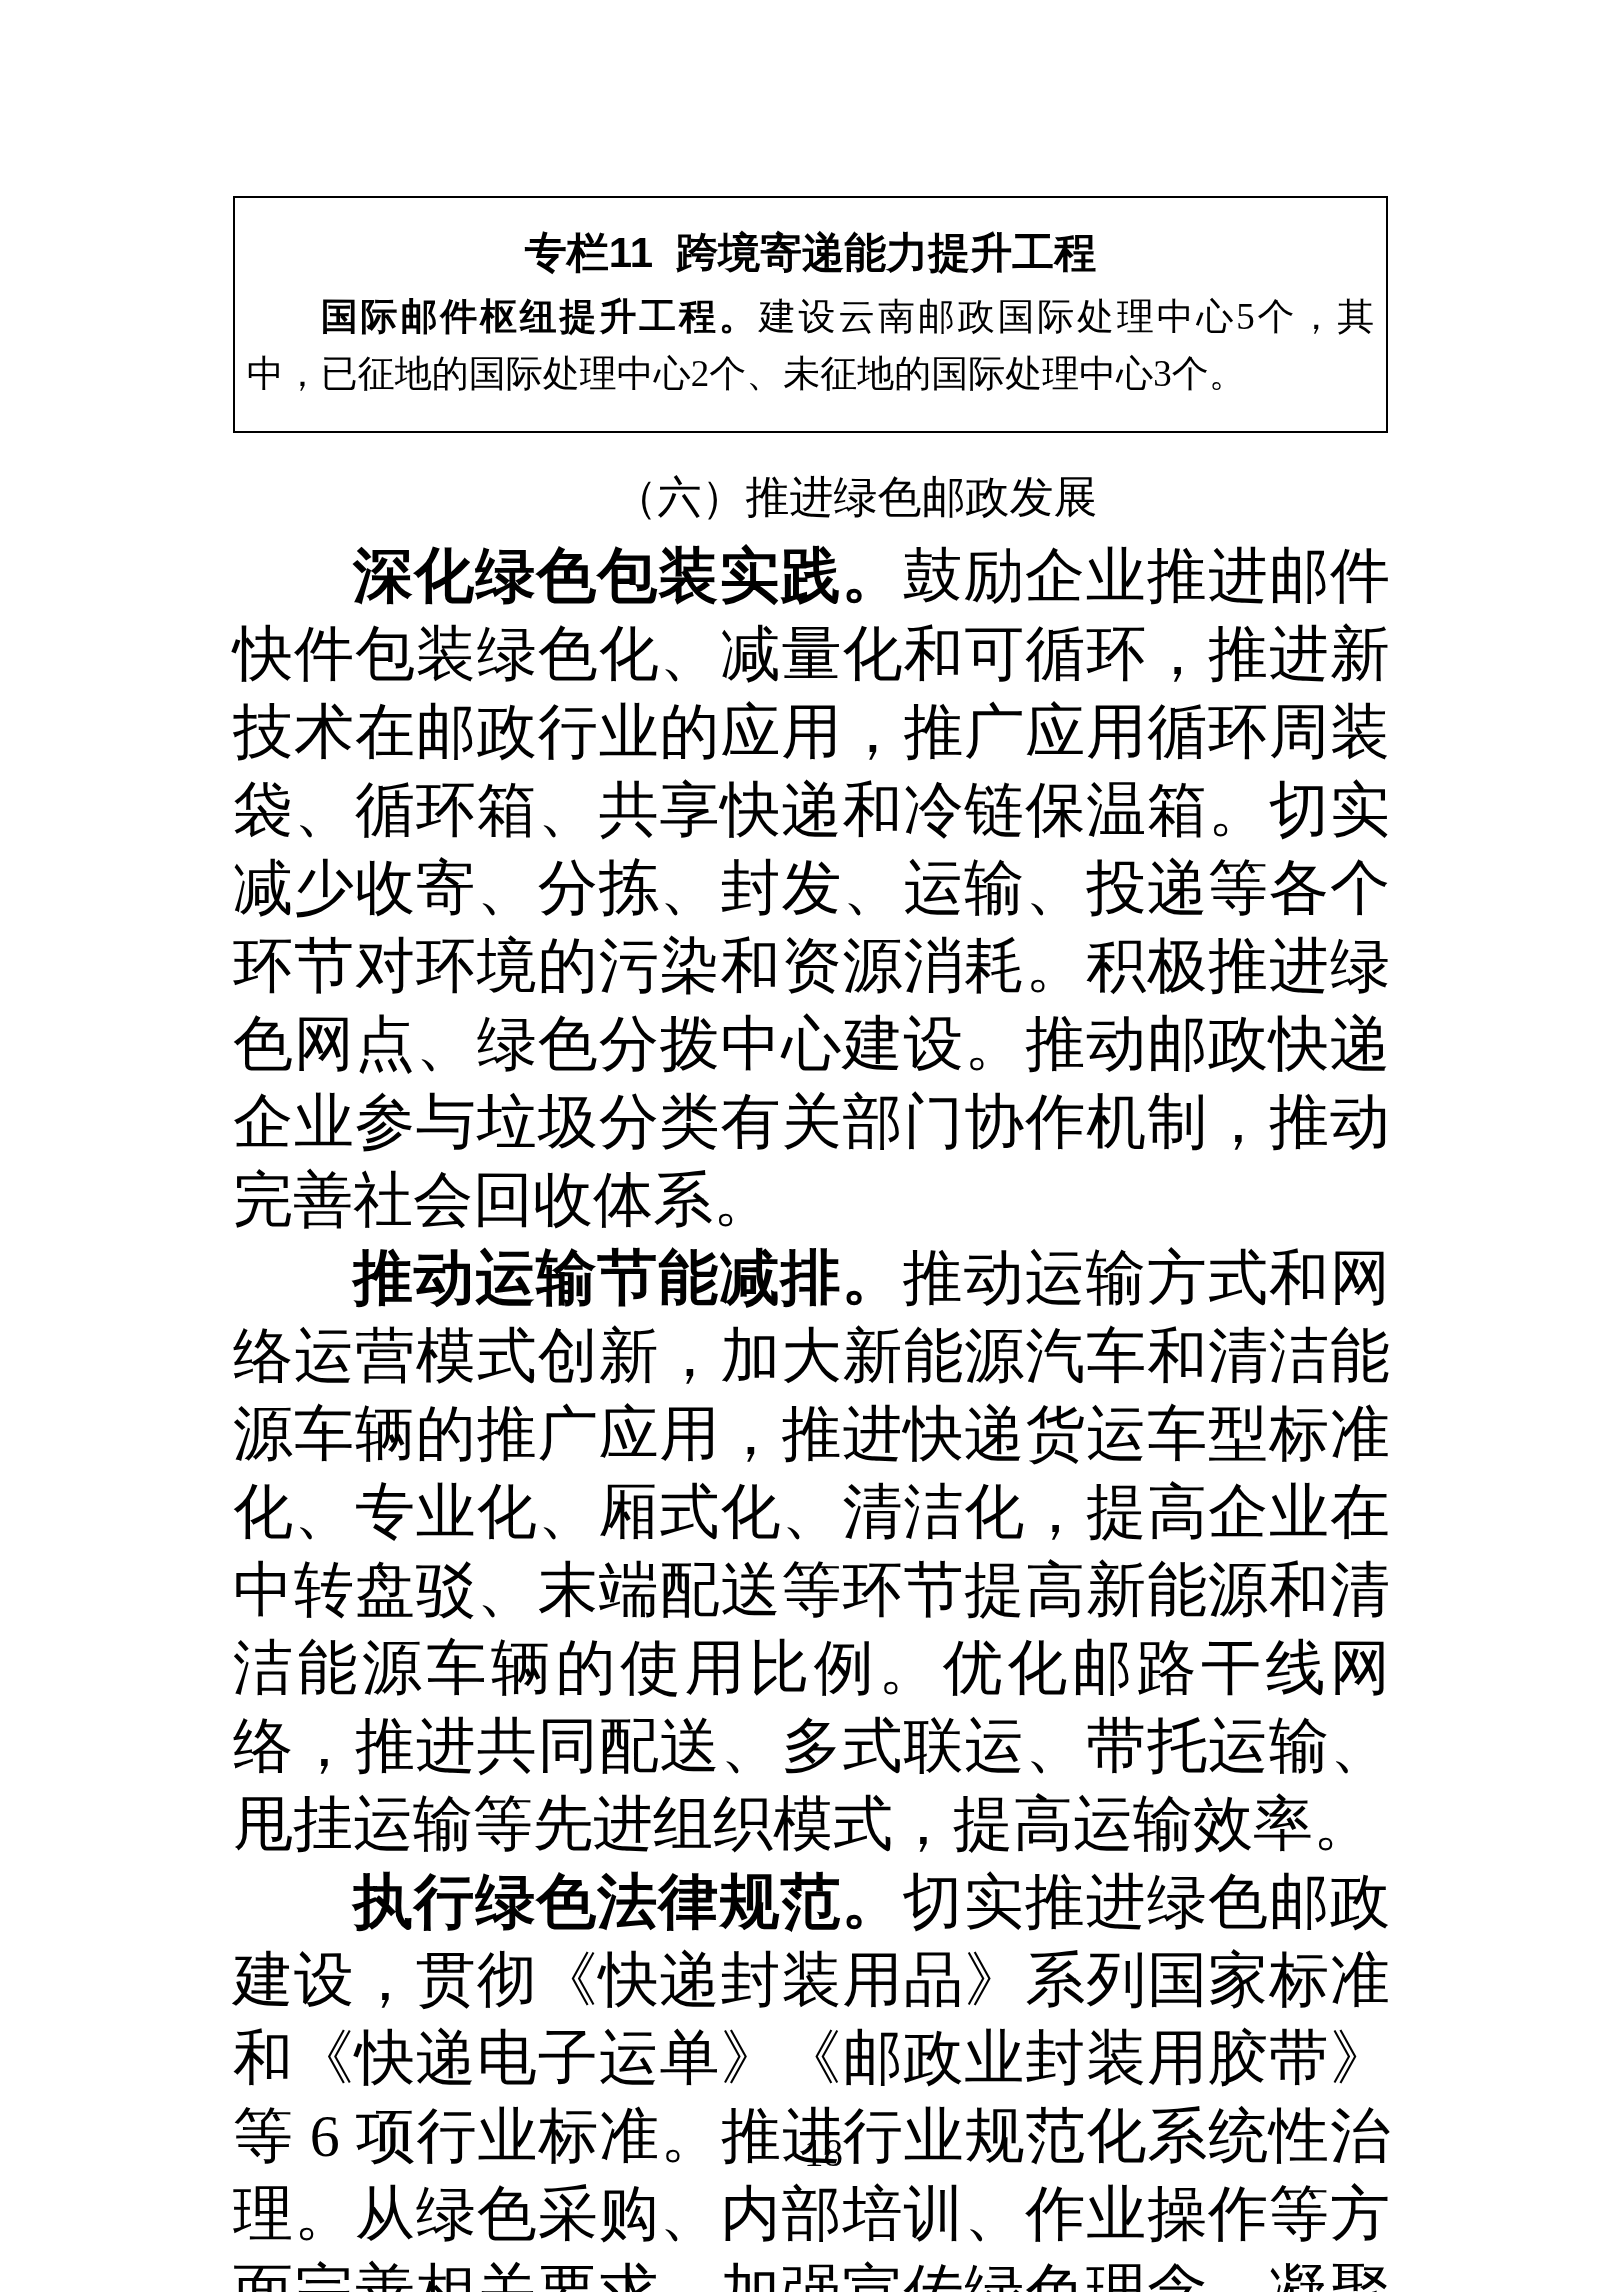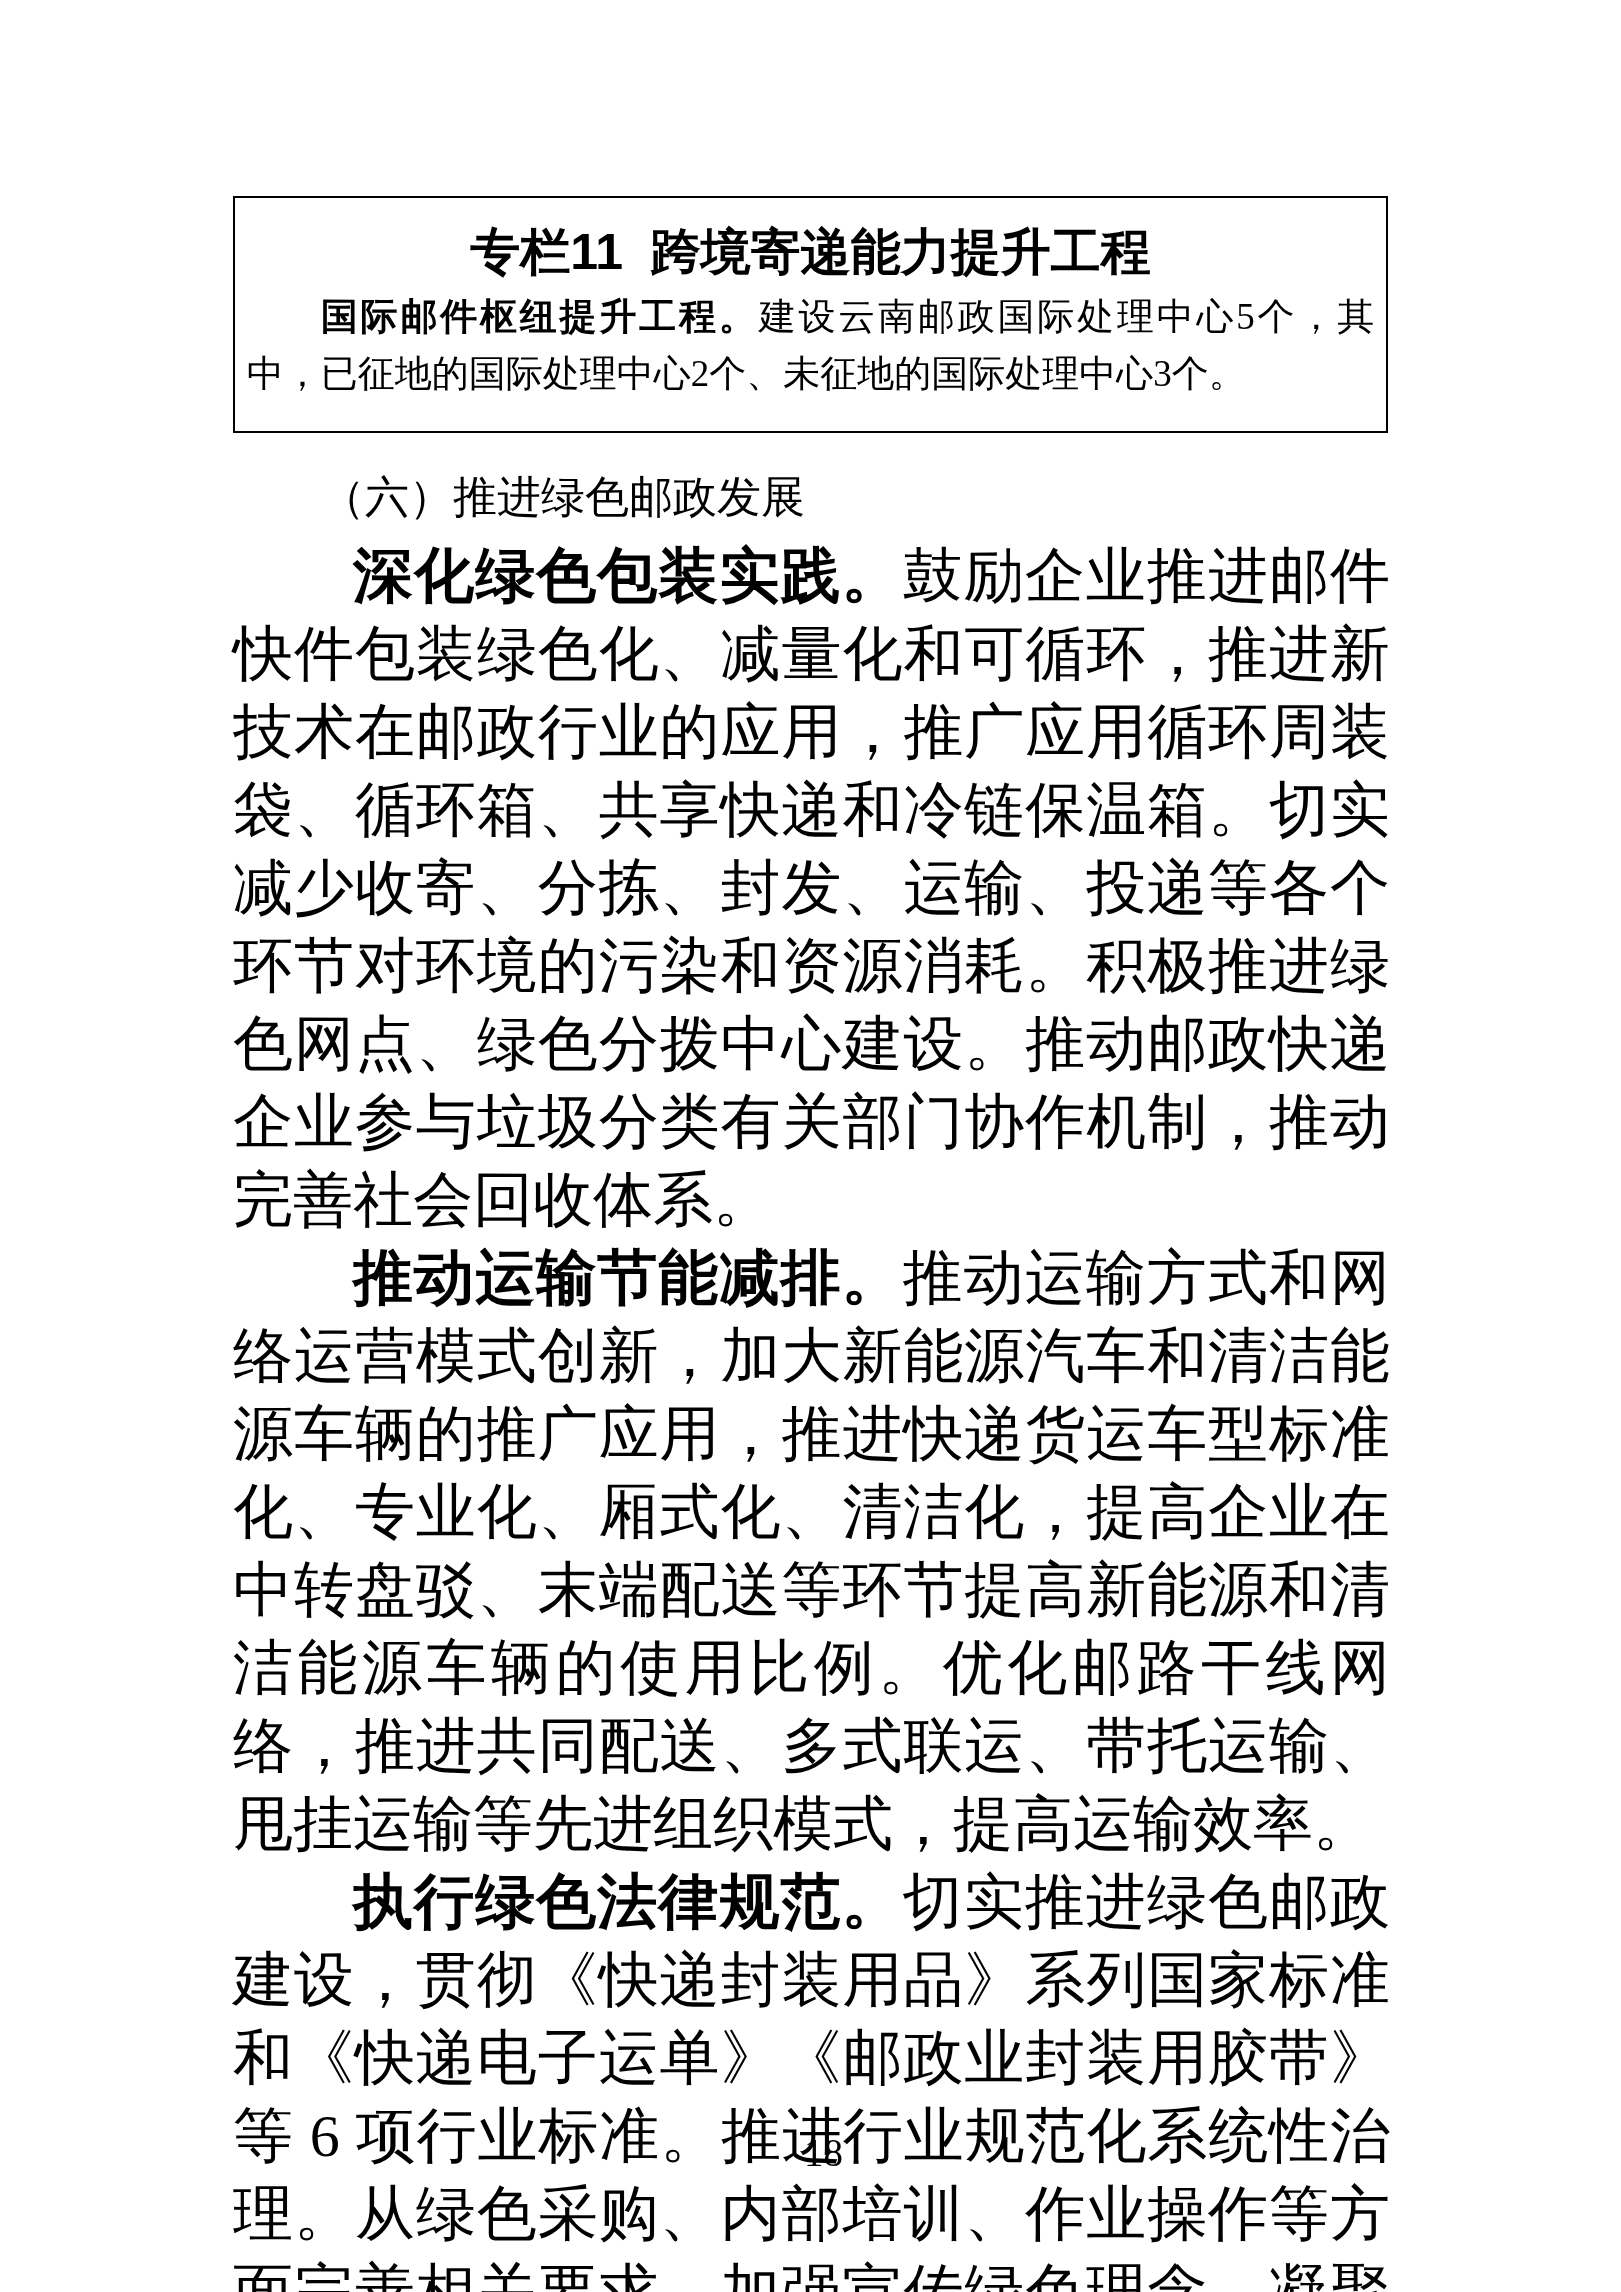--- a/index.html
+++ b/index.html
@@ -25,21 +25,21 @@
   
   .callout-box {
     box-sizing: border-box;
     width: 1155px;
     border: 2.9px solid #000000;
     padding: 23.5px 11.8px 29px 11.8px;
   }
   .box-title {
     font-family: "Liberation Sans", sans-serif;
     font-weight: bold;
-    font-size: 50px;
+    font-size: 42px;
     line-height: 61px;
     text-align: center;
     white-space: pre;
     margin: 0 0 5.9px 0;
   }
   .box-para {
     font-size: 37px;
     line-height: 57px;
     text-indent: 2em;
     text-align: justify;
@@ -50,20 +50,21 @@
     font-family: "Liberation Sans", sans-serif;
     font-weight: bold;
   }
   
   .section-heading {
     font-size: 44px;
     font-weight: normal;
     line-height: 78px;
     text-indent: 2em;
     margin: 25.5px 0 0 0;
+    text-align: center;
   }
   .body-para {
     font-size: 60px;
     line-height: 78px;
     text-indent: 2em;
     text-align: justify;
     margin: 0;
   }
   
   .page-number {

